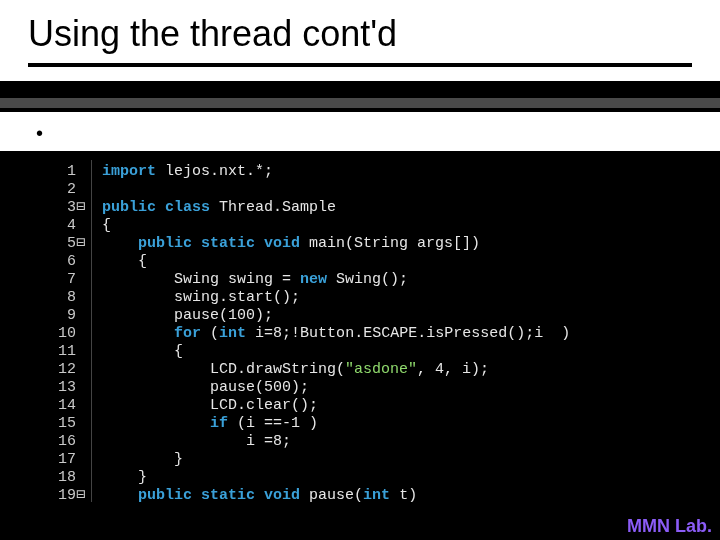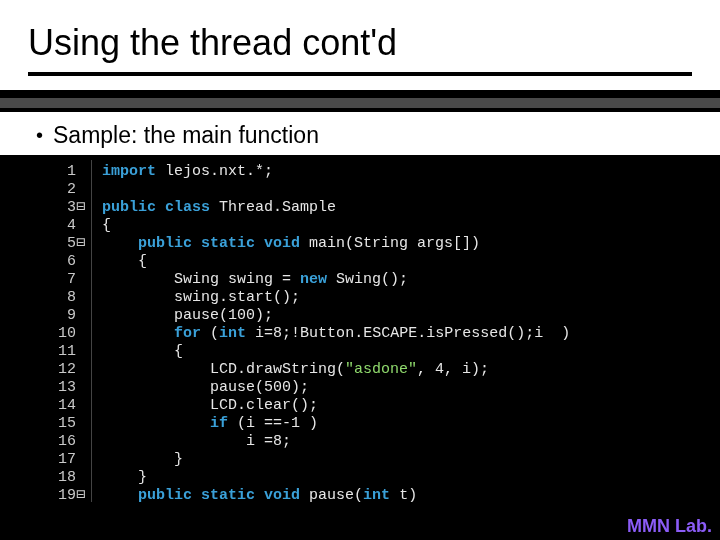--- a/index.html
+++ b/index.html
@@ -8,21 +8,21 @@
     height: 540px;
     background: #000;
     font-family: Arial, Helvetica, sans-serif;
     position: relative;
     overflow: hidden;
   }
   .slide-header {
     position: absolute;
     top: 0; left: 0; right: 0;
     background: #fff;
-    padding: 22px 28px 14px 28px;
+    padding: 13px 28px 14px 28px;
   }
   .slide-title {
     font-size: 36px;
     color: #000;
     font-weight: 400;
     border-bottom: 4px solid #000;
     padding-bottom: 8px;
   }
   .title-strip {
     position: absolute;
@@ -94,21 +94,20 @@
 <body>
 
 <div class="slide-header">
   <h1 class="slide-title">Using the thread cont'd</h1>
 </div>
 <div class="title-strip"></div>
 
 <div class="body-area">
   <div class="bullet">
     <span class="bullet-dot">•</span>
-    <span>Sample: the main function</span>
   </div>
 </div>
 
 <div class="code-block">
   <div class="gutter" id="gutter"><span class="g"> 1 </span><span class="g"> 2 </span><span class="g"> 3⊟</span><span class="g"> 4 </span><span class="g"> 5⊟</span><span class="g"> 6 </span><span class="g"> 7 </span><span class="g"> 8 </span><span class="g"> 9 </span><span class="g">10 </span><span class="g">11 </span><span class="g">12 </span><span class="g">13 </span><span class="g">14 </span><span class="g">15 </span><span class="g">16 </span><span class="g">17 </span><span class="g">18 </span><span class="g">19⊟</span></div>
   <div class="code-lines" id="codelines"><span class="line"><span class="kw">import</span><span class="id"> lejos.nxt.*;</span></span><span class="line"><span class="id"></span></span><span class="line"><span class="kw">public class</span><span class="id"> Thread.Sample</span></span><span class="line"><span class="br">{</span></span><span class="line"><span class="id">    </span><span class="kw">public static void</span><span class="id"> main(String args[])</span></span><span class="line"><span class="id">    </span><span class="br">{</span></span><span class="line"><span class="id">        Swing swing = </span><span class="kw">new</span><span class="id"> Swing();</span></span><span class="line"><span class="id">        swing.start();</span></span><span class="line"><span class="id">        pause(100);</span></span><span class="line"><span class="id">        </span><span class="kw">for</span><span class="id"> (</span><span class="kw">int</span><span class="id"> i=8;!Button.ESCAPE.isPressed();i  )</span></span><span class="line"><span class="id">        </span><span class="br">{</span></span><span class="line"><span class="id">            LCD.drawString(</span><span class="str">"asdone"</span><span class="id">, 4, i);</span></span><span class="line"><span class="id">            pause(500);</span></span><span class="line"><span class="id">            LCD.clear();</span></span><span class="line"><span class="id">            </span><span class="kw">if</span><span class="id"> (i ==-1 )</span></span><span class="line"><span class="id">                i =8;</span></span><span class="line"><span class="id">        </span><span class="br">}</span></span><span class="line"><span class="id">    </span><span class="br">}</span></span><span class="line"><span class="id">    </span><span class="kw">public static void</span><span class="id"> pause(</span><span class="kw">int</span><span class="id"> t)</span></span></div>
 </div>
 
 <div class="footer-label">MMN Lab.</div>
 

